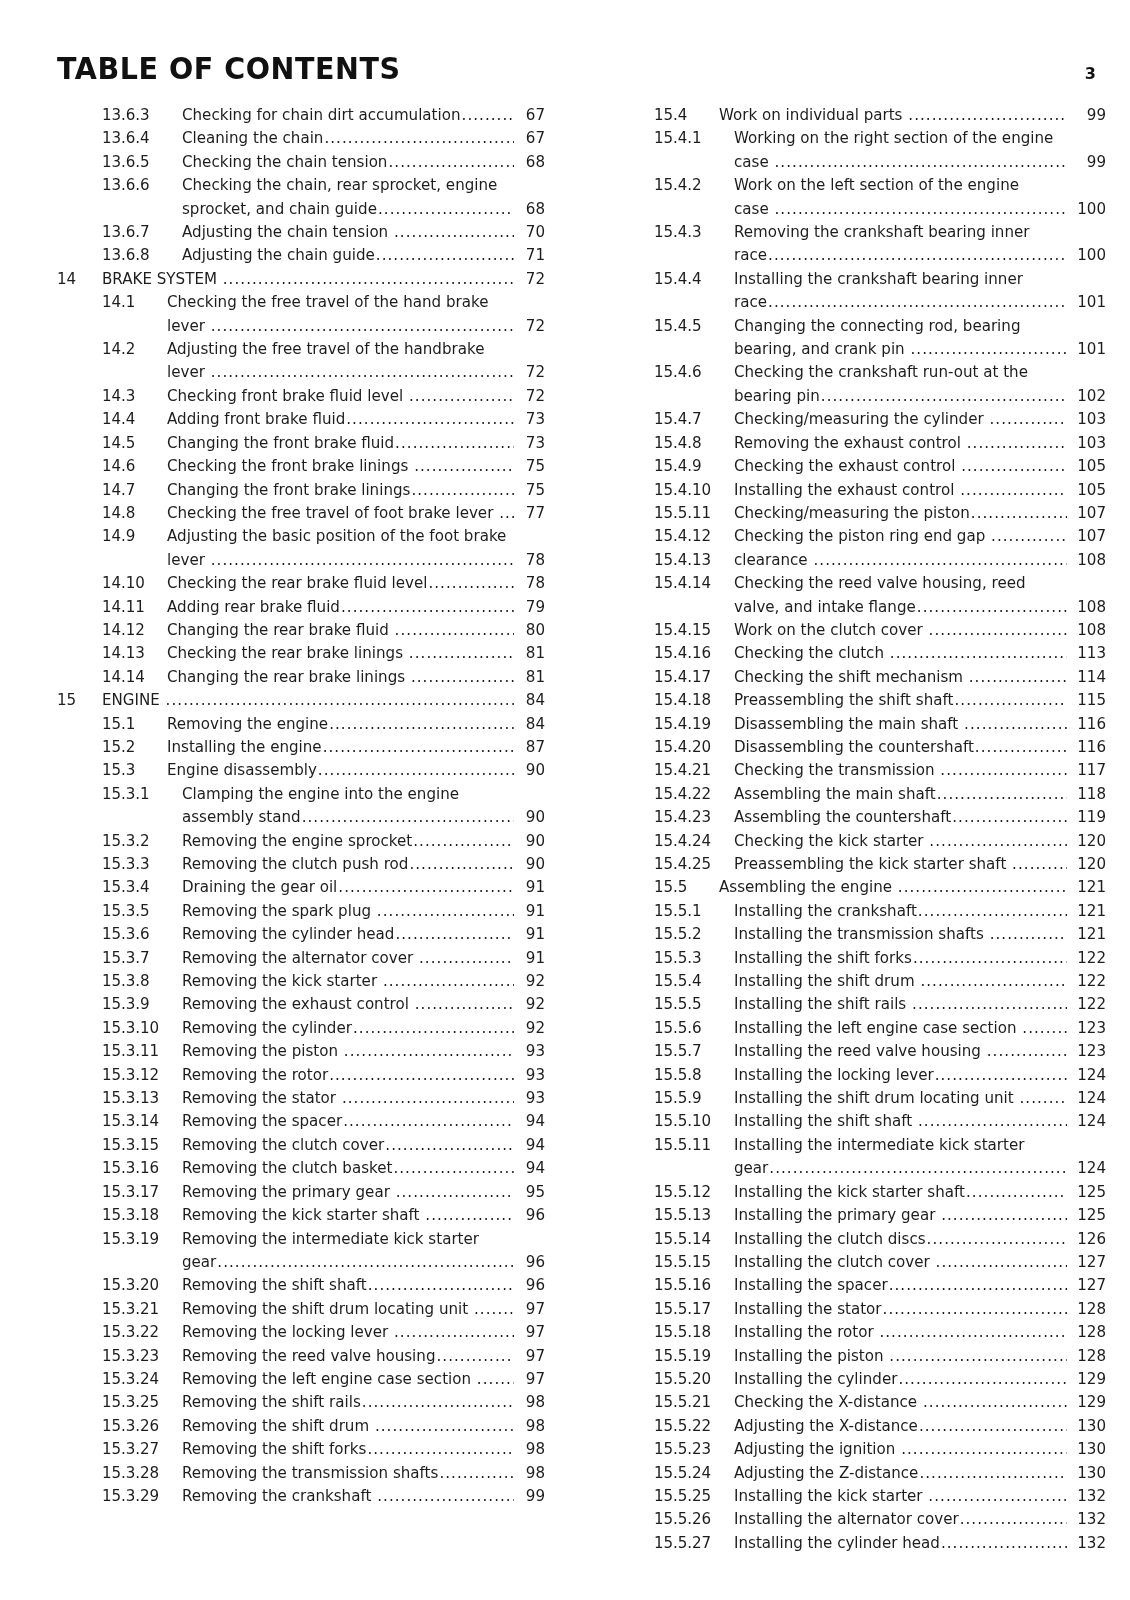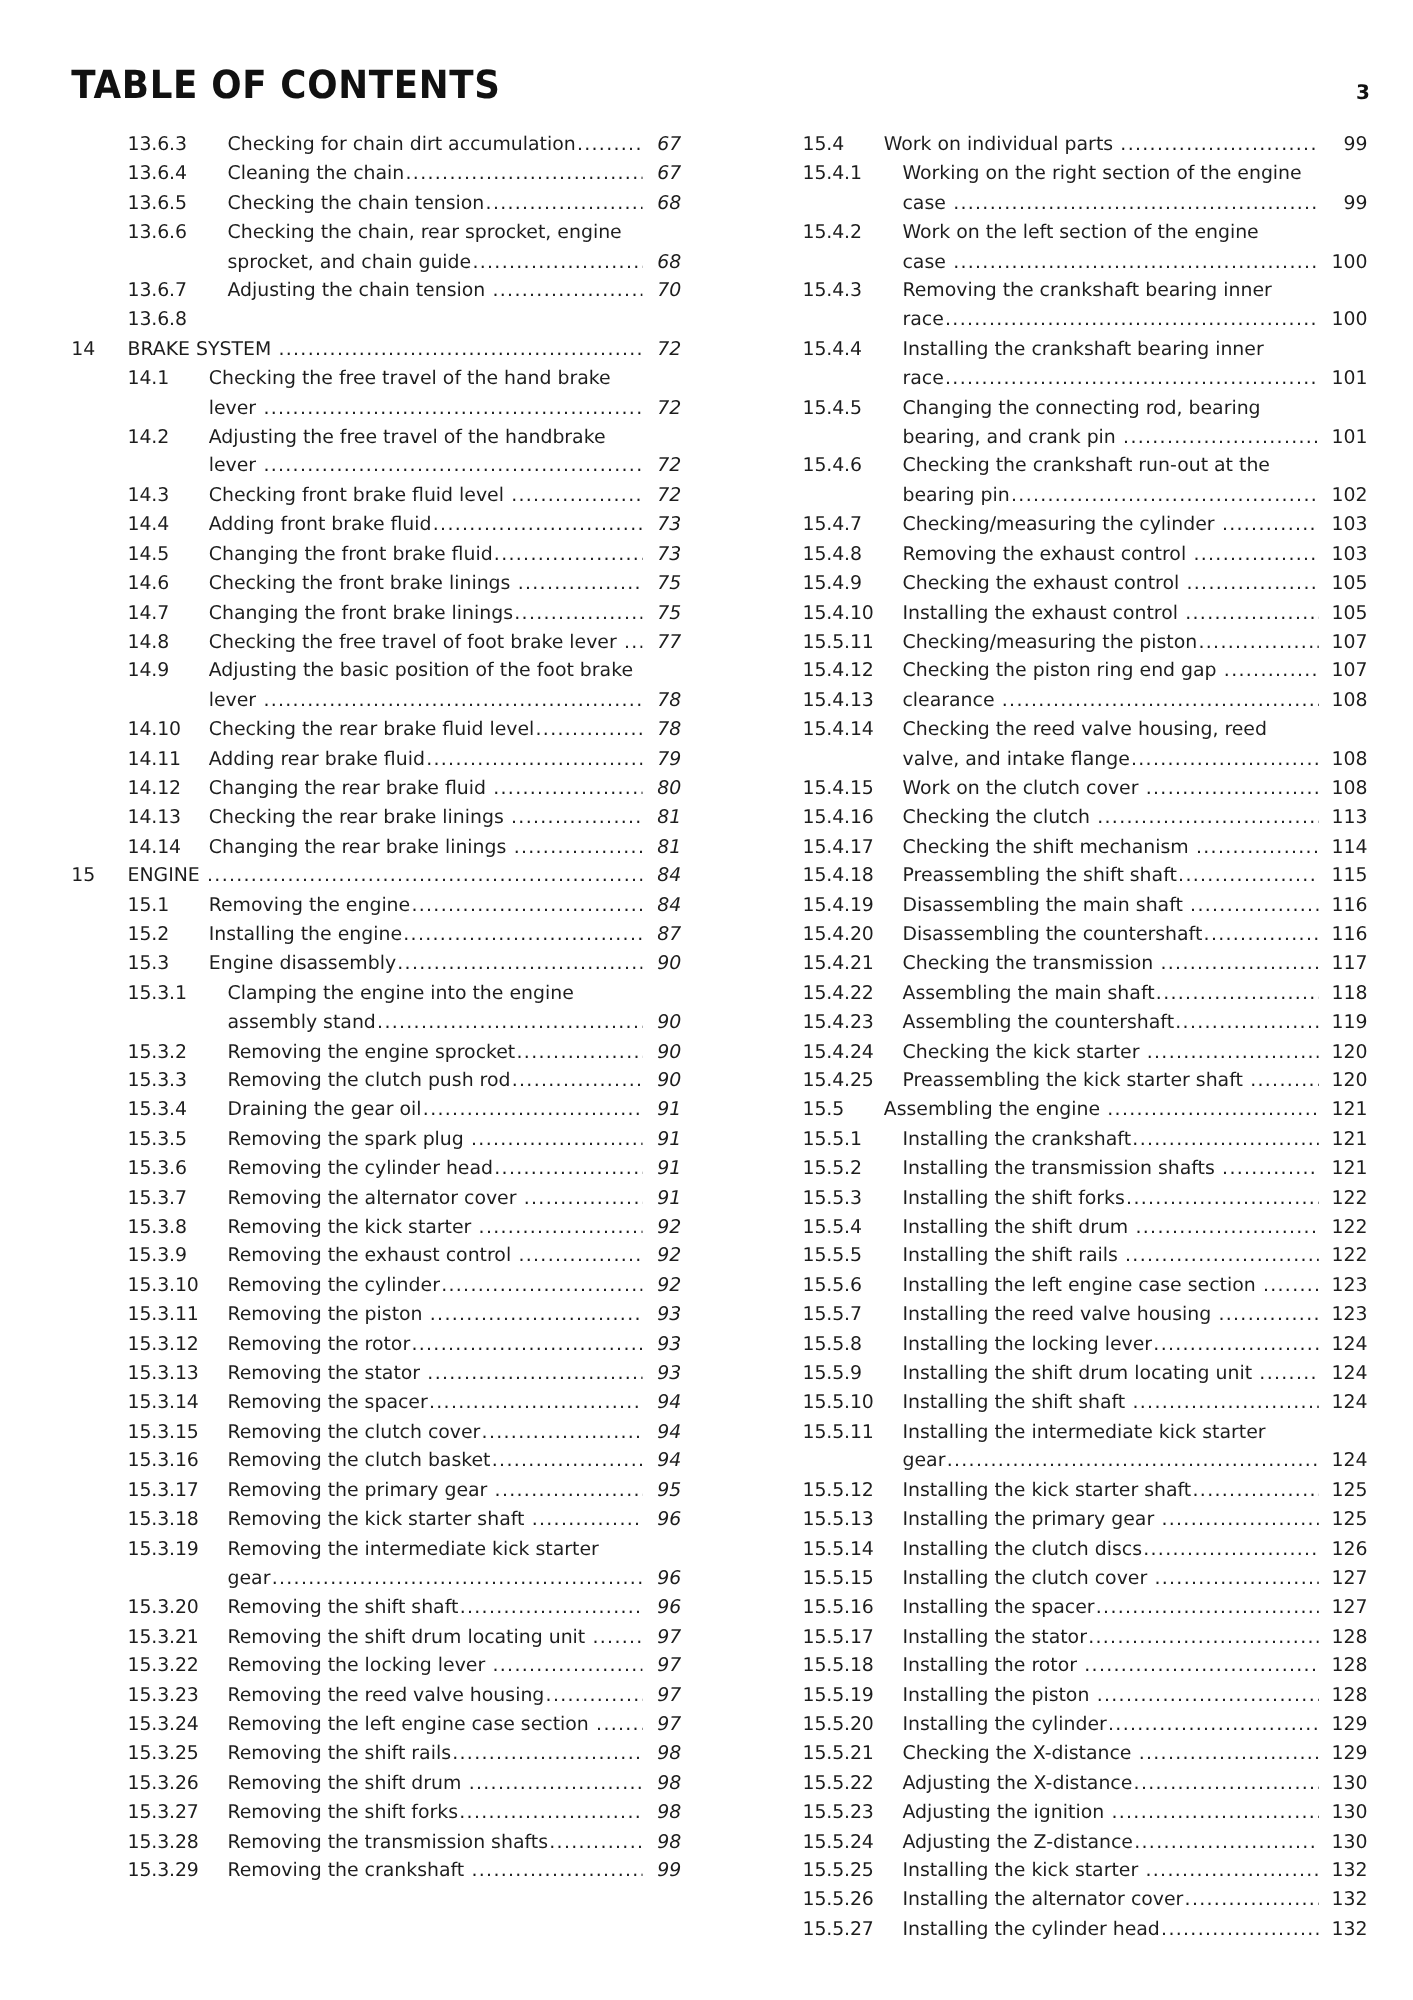--- a/index.html
+++ b/index.html
@@ -46,21 +46,21 @@
     color: #111111;
   }
 
   
   .columns {
     position: absolute;
     left: 0;
     top: 104px;
     width: 1130px;
     display: flex;
-    gap: 4px;
+    gap: 16px;
   }
   .col {
     box-sizing: border-box;
   }
   .col-left {
     width: 545px;
     padding-left: 57px;
   }
   .col-right {
     width: 545px;
@@ -111,21 +111,21 @@
   }
   .line .leader::after {
     content: "........................................................................................................";
   }
   .line .pg {
     flex: 0 0 auto;
     text-align: right;
     white-space: nowrap;
     padding-left: 4px;
   }
-  .col-left .line .pg { width: 26px; font-style: italic; }
+  .col-left .line .pg { width: 26px; }
   .col-right .line .pg { width: 34px; }
 
   
   .line.cont .text { white-space: pre; }
 </style>
 </head>
 <body>
 
 <div class="page-header">
   <div class="toc-title">TABLE OF CONTENTS</div>
@@ -182,20 +182,27 @@
         <div class="body">
           <div class="line">
             <span class="text">Adjusting the chain tension </span>
             <span class="leader"></span>
             <span class="pg">70</span>
           </div>
         </div>
       </div>
       <div class="entry lvl3">
         <div class="num">13.6.8</div>
+        <div class="body">
+          <div class="line">
+            <span class="text">Adjusting the chain guide</span>
+            <span class="leader"></span>
+            <span class="pg">71</span>
+          </div>
+        </div>
       </div>
       <div class="entry lvl1">
         <div class="num">14</div>
         <div class="body">
           <div class="line">
             <span class="text">BRAKE SYSTEM </span>
             <span class="leader"></span>
             <span class="pg">72</span>
           </div>
         </div>

